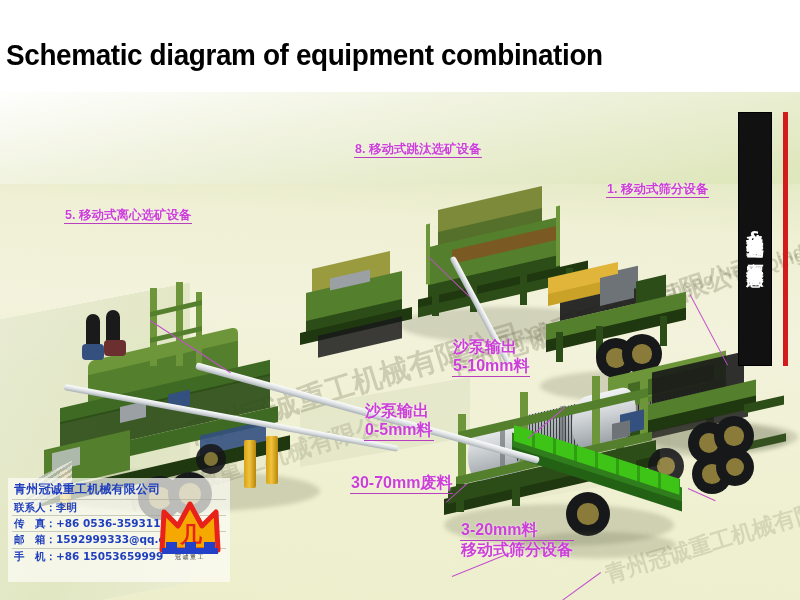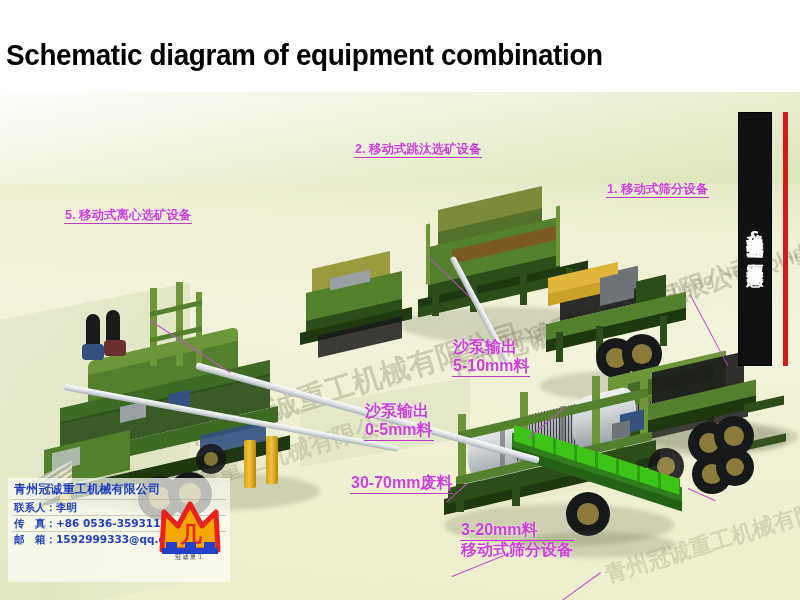--- a/index.html
+++ b/index.html
@@ -491,21 +491,21 @@
     <div class="leader" style="left:536px;top:527px;width:80px;transform:rotate(-36deg);"></div>
     <div class="leader" style="left:688px;top:396px;width:30px;transform:rotate(24deg);"></div>
 
   </div>
 
   <div class="anno big" style="left:64px;top:208px;">
     <span class="ln">5. 移动式离心选矿设备</span>
   </div>
 
   <div class="anno big" style="left:354px;top:142px;">
-    <span class="ln">2. 移动式跳汰选矿设备</span>
+    <span class="ln">8. 移动式跳汰选矿设备</span>
   </div>
 
   <div class="anno big" style="left:606px;top:182px;">
     <span class="ln">1. 移动式筛分设备</span>
   </div>
 
   <div class="anno med" style="left:452px;top:338px;">
     <span class="ln nb">沙泵输出</span>
     <span class="ln">5-10mm料</span>
   </div>
@@ -533,20 +533,23 @@
   <div id="contact">
     <div class="crow big">青州冠诚重工机械有限公司</div>
     <div class="crow">
       <span>联系人：</span><span>李明</span>
     </div>
     <div class="crow">
       <span>传　真：</span><span>+86 0536-3593111</span>
     </div>
     <div class="crow">
       <span>邮　箱：</span><span>1592999333@qq.com</span>
+    </div>
+    <div class="crow">
+      <span>手　机：</span><span>+86 15053659999</span>
     </div>
   </div>
 
   <div id="logo">
     <svg width="64" height="56" viewBox="0 0 64 56">
       <path d="M4 50 L6 12 L20 26 L32 4 L44 26 L58 12 L60 50 Z" fill="#f5a800" stroke="#e8211a" stroke-width="5" stroke-linejoin="round"></path>
       <text x="33" y="42" font-family="DejaVu Sans, sans-serif" font-size="22" font-weight="bold" fill="#e8211a" text-anchor="middle">几</text>
       <rect x="4" y="48" width="56" height="6" fill="#2240c8"></rect>
       <rect x="8" y="42" width="11" height="8" fill="#2240c8"></rect>
       <rect x="27" y="42" width="11" height="8" fill="#2240c8"></rect>

